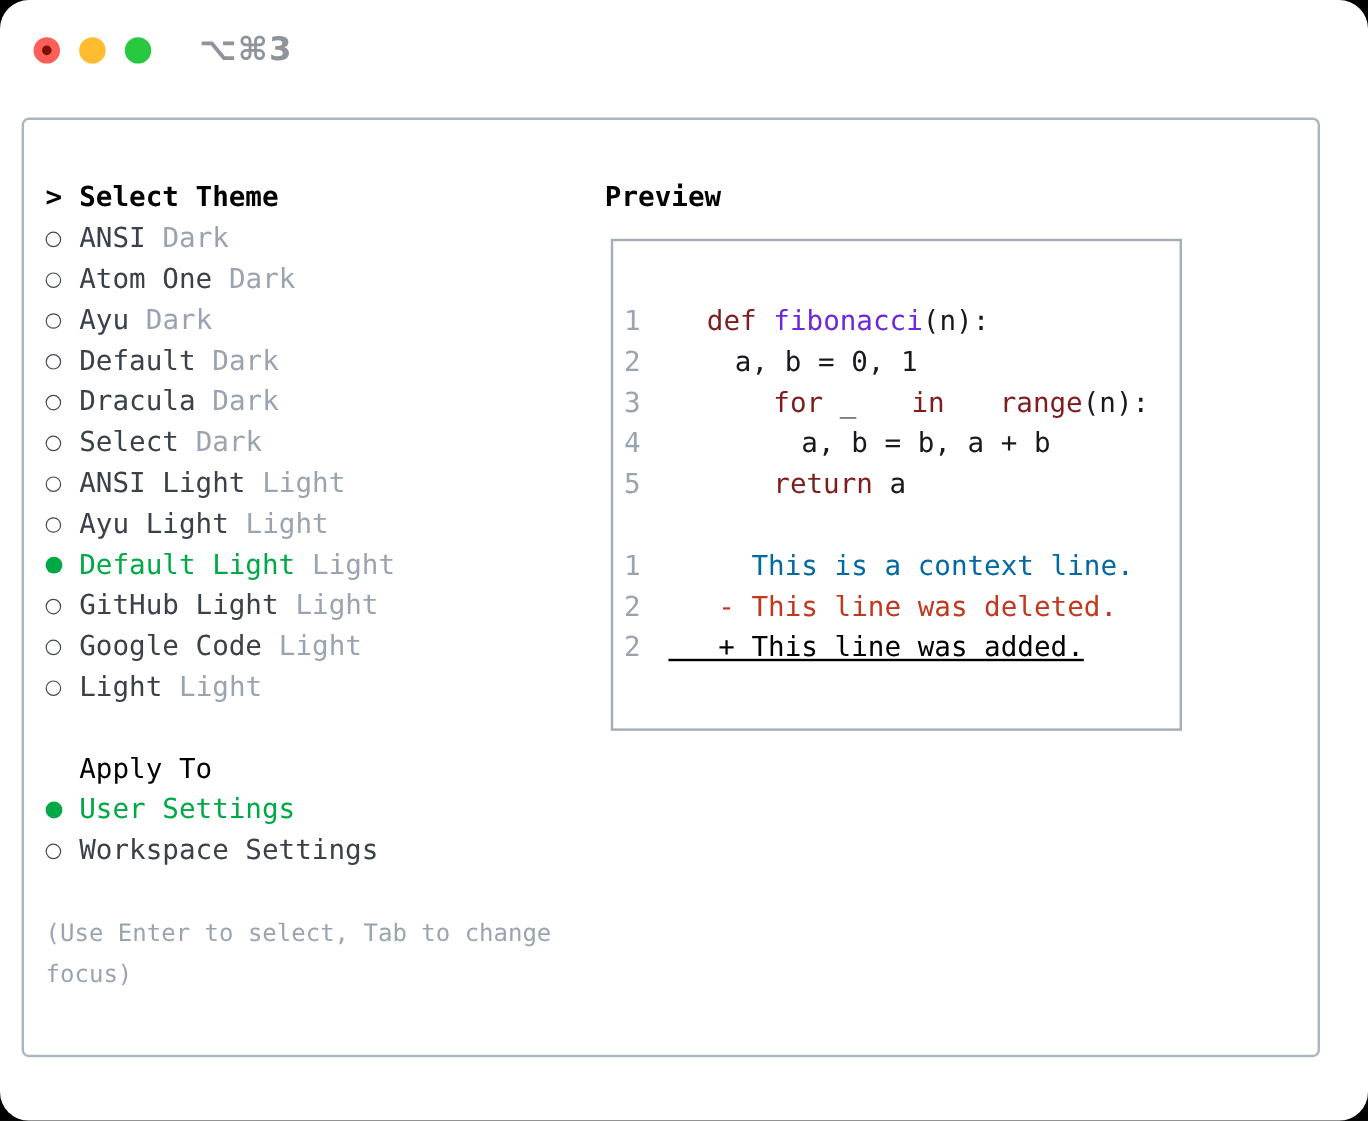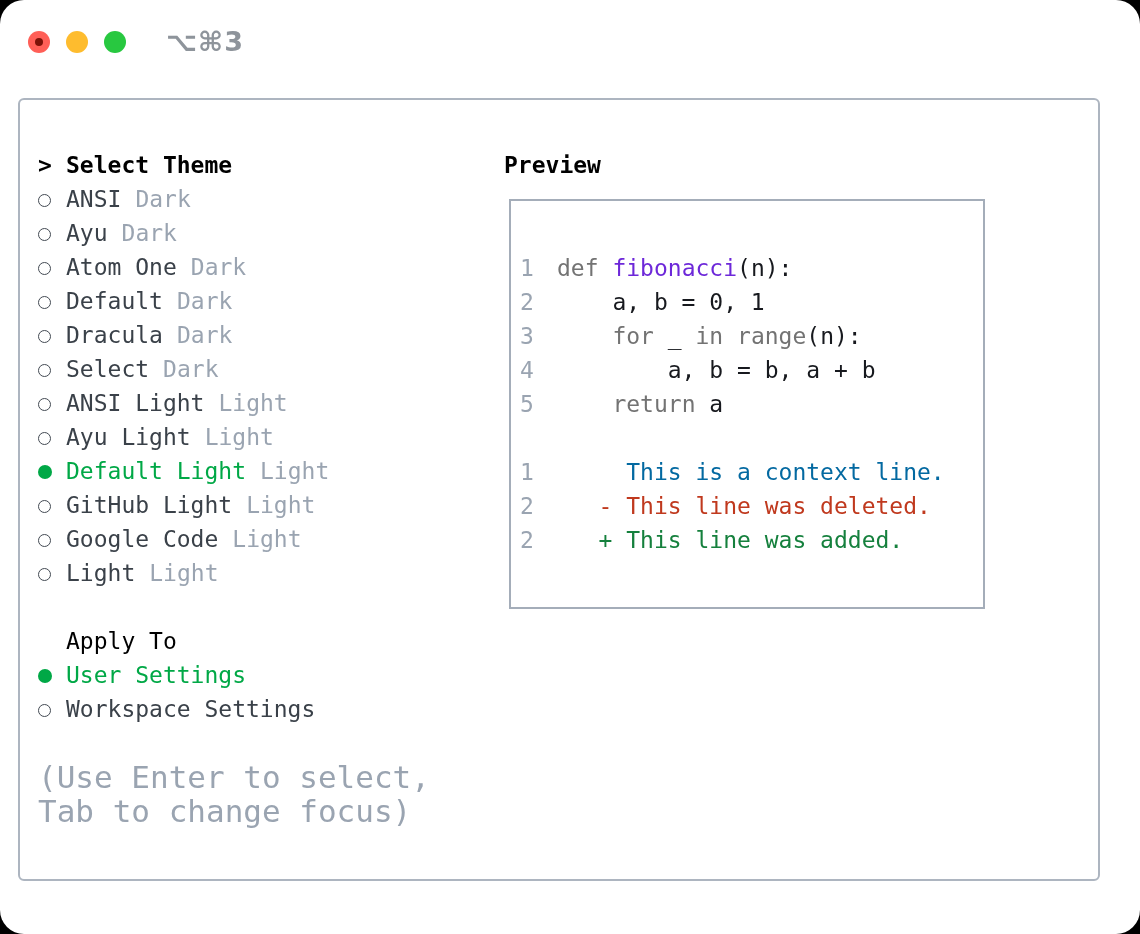--- a/index.html
+++ b/index.html
@@ -23,33 +23,33 @@
   .header{font-weight:700;color:#000;}
 
   .left-col{position:absolute;left:18px;top:48px;width:450px;}
   .radio{display:inline-block;box-sizing:border-box;width:13px;height:13px;border:1.5px solid #434a53;border-radius:50%;margin-right:15px;}
   .radio.filled{width:14px;height:14px;border:none;background:#00a846;margin-right:14px;}
   .iname{color:#3a4149;text-align:right;}
   .row.selected .iname{color:#00a846;}
   .itag{color:#9aa4b1;margin-left:14px;}
   .subheader{color:#000;}
   .spacer{height:34px;}
-  .help{color:#9aa4b1;width:440px;font-size:31px;line-height:34px;white-space:normal;}
+  .help{color:#9aa4b1;width:440px;font-size:20px;line-height:34px;white-space:normal;}
 
   
   .preview-header{position:absolute;left:484px;top:48px;}
   .preview-box{position:absolute;left:489px;top:99px;width:476px;height:410px;box-sizing:border-box;border:2px solid #a4adb9;background:#fff;padding:50px 0 0 9px;overflow:hidden;}
   .pline{height:34px;line-height:34px;font-size:23px;white-space:pre;}
   .lineno{display:inline-block;width:37px;color:#9aa4b1;}
-  .tok-keyword{color:#737373;}
+  .tok-keyword{color:#7f1d1d;margin-left:32px;}
   .tok-func{color:#6d28d9;}
   .tok-plain{color:#17191e;}
   .diff-context{color:#0369a1;}
   .diff-deleted{color:#c0391e;}
-  .diff-added{color:#15803d;}
+  .diff-added{color:#000000;text-decoration:underline;}
 </style>
 </head>
 <body>
 
 <div class="window">
 
   <div class="titlebar">
     <span class="tl tl-red">
         <span class="tl-dot"></span>
       </span>
@@ -58,22 +58,22 @@
     <span class="shortcut">⌥⌘3</span>
   </div>
 
   <div class="panel">
 
     <div class="left-col">
       <div class="row header"><span class="prefix">&gt;</span><span>Select Theme</span></div>
 
       <div id="theme-list">
           <div class="row item"><span class="radio"></span><span class="iname">ANSI</span><span class="itag">Dark</span></div>
+          <div class="row item"><span class="radio"></span><span class="iname">Atom One</span><span class="itag">Dark</span></div>
           <div class="row item"><span class="radio"></span><span class="iname">Ayu</span><span class="itag">Dark</span></div>
-          <div class="row item"><span class="radio"></span><span class="iname">Atom One</span><span class="itag">Dark</span></div>
           <div class="row item"><span class="radio"></span><span class="iname">Default</span><span class="itag">Dark</span></div>
           <div class="row item"><span class="radio"></span><span class="iname">Dracula</span><span class="itag">Dark</span></div>
           <div class="row item"><span class="radio"></span><span class="iname">Select</span><span class="itag">Dark</span></div>
           <div class="row item"><span class="radio"></span><span class="iname">ANSI Light</span><span class="itag">Light</span></div>
           <div class="row item"><span class="radio"></span><span class="iname">Ayu Light</span><span class="itag">Light</span></div>
           <div class="row item selected"><span class="radio filled"></span><span class="iname">Default Light</span><span class="itag">Light</span></div>
           <div class="row item"><span class="radio"></span><span class="iname">GitHub Light</span><span class="itag">Light</span></div>
           <div class="row item"><span class="radio"></span><span class="iname">Google Code</span><span class="itag">Light</span></div>
           <div class="row item"><span class="radio"></span><span class="iname">Light</span><span class="itag">Light</span></div>
         </div>

